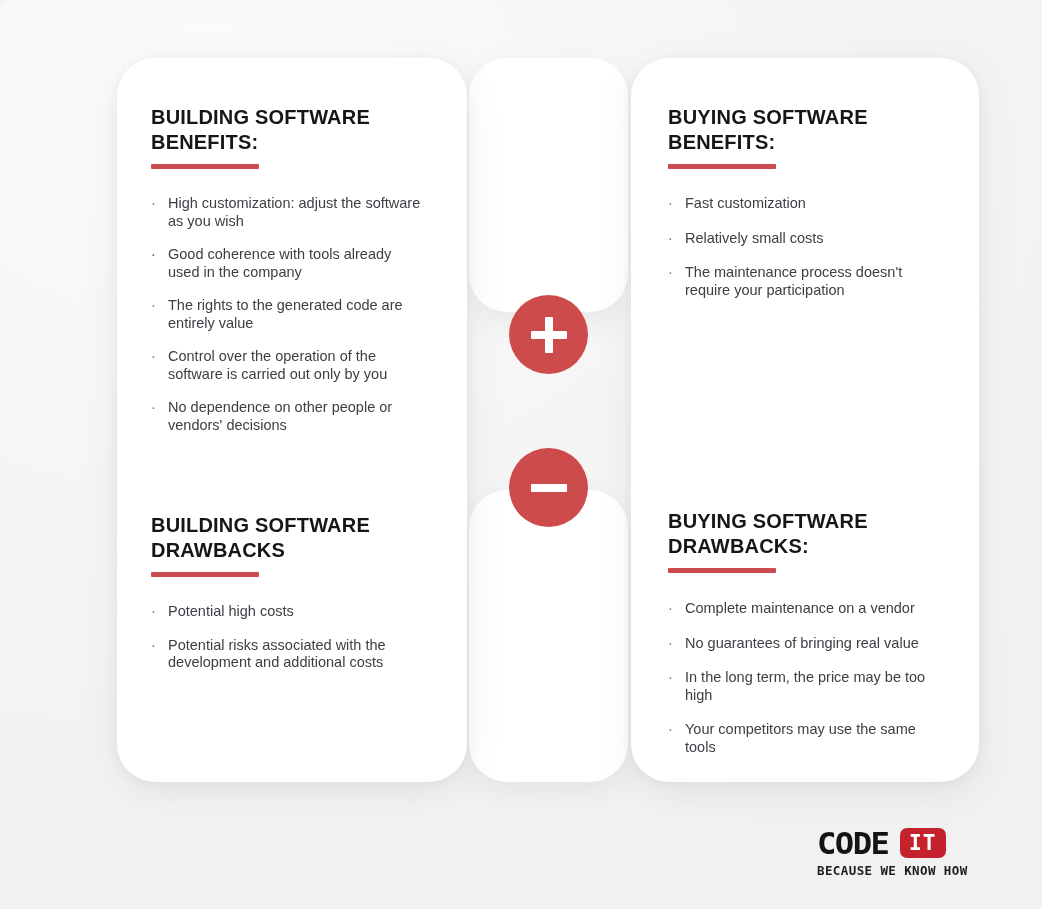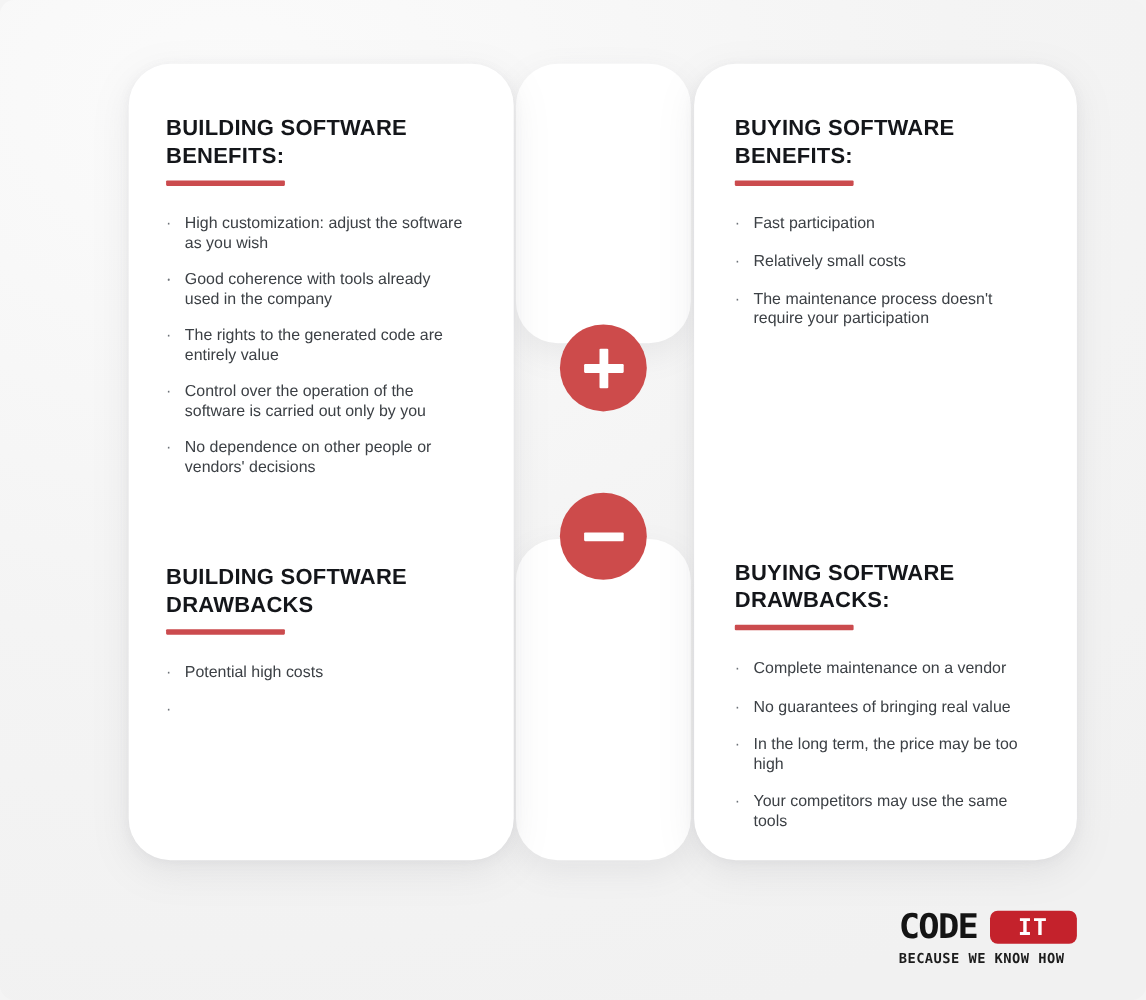--- a/index.html
+++ b/index.html
@@ -172,21 +172,21 @@
     letter-spacing: -1.5px;
     color: #141414;
     line-height: 30px;
     transform: scaleX(1.04);
     transform-origin: left center;
   }
   .logo-it-box {
     margin-left: 14px;
     background: #c4222c;
     border-radius: 7px;
-    width: 79px;
+    width: 46px;
     height: 30px;
     display: flex;
     align-items: center;
     justify-content: center;
   }
   .logo-it {
     font-family: "DejaVu Sans Mono", "Liberation Mono", monospace;
     font-size: 21px;
     font-weight: 700;
     letter-spacing: 1px;
@@ -236,30 +236,30 @@
       <li><span class="dot">·</span><span>No dependence on other people or vendors' decisions</span></li>
     </ul>
   </div>
 
   <div class="section" id="sec-build-drawbacks">
     <h2 class="section-title">BUILDING SOFTWARE
 DRAWBACKS</h2>
     <div class="title-rule"></div>
     <ul class="bullets">
       <li><span class="dot">·</span><span>Potential high costs</span></li>
-      <li><span class="dot">·</span></li>
+      <li><span class="dot">·</span><span>Potential risks associated with the development and additional costs</span></li>
     </ul>
   </div>
 
   <div class="section" id="sec-buy-benefits">
     <h2 class="section-title">BUYING SOFTWARE
 BENEFITS:</h2>
     <div class="title-rule"></div>
     <ul class="bullets">
-      <li><span class="dot">·</span><span>Fast participation</span></li>
+      <li><span class="dot">·</span><span>Fast customization</span></li>
       <li><span class="dot">·</span><span>Relatively small costs</span></li>
       <li><span class="dot">·</span><span>The maintenance process doesn't require your participation</span></li>
     </ul>
   </div>
 
   <div class="section" id="sec-buy-drawbacks">
     <h2 class="section-title">BUYING SOFTWARE
 DRAWBACKS:</h2>
     <div class="title-rule"></div>
     <ul class="bullets">

